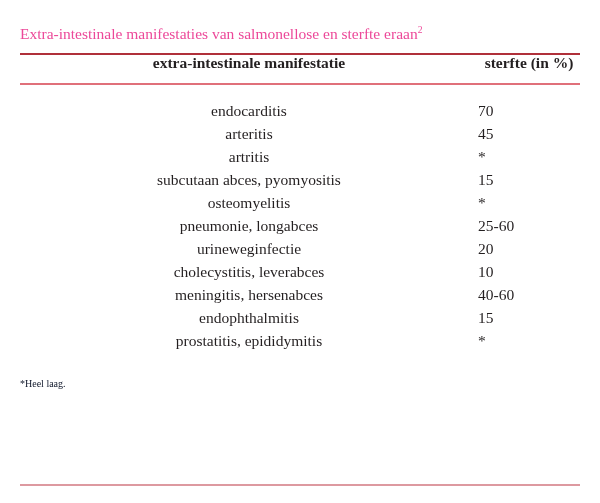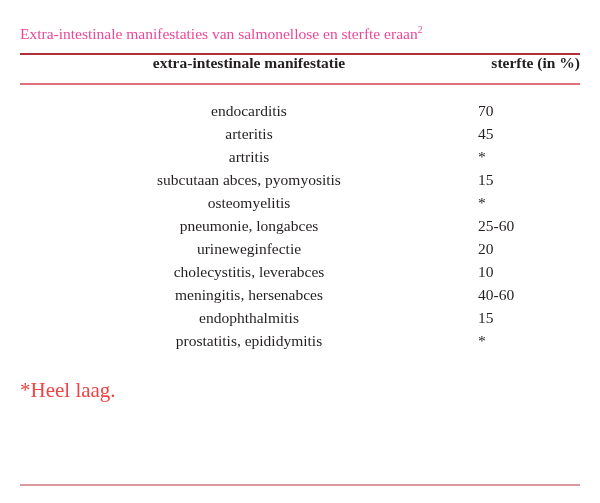--- a/index.html
+++ b/index.html
@@ -86,42 +86,41 @@
   }
 
   thead th {
     font-weight: bold;
     font-size: 15.5px;
     line-height: 1;
     padding-top: 16px;
     white-space: nowrap;
   }
   thead th.sterfte-head {
-    text-align: right;
   }
 
   tbody td {
     font-size: 15.5px;
     line-height: 23px;
     height: 23px;
     white-space: nowrap;
     font-weight: normal;
   }
   tbody tr:first-child td {
     padding-top: 14px;
   }
   tbody td.value {
     text-align: left;
   }
 
   
   .footnote {
-    font-size: 21px;
+    font-size: 10px;
     line-height: 1.2;
-    color: #ef4444;
+    color: #0f172a;
     padding-top: 26px;
     white-space: nowrap;
   }
 </style>
 </head>
 <body>
 
 <div class="table-figure">
 
   <div class="caption">

